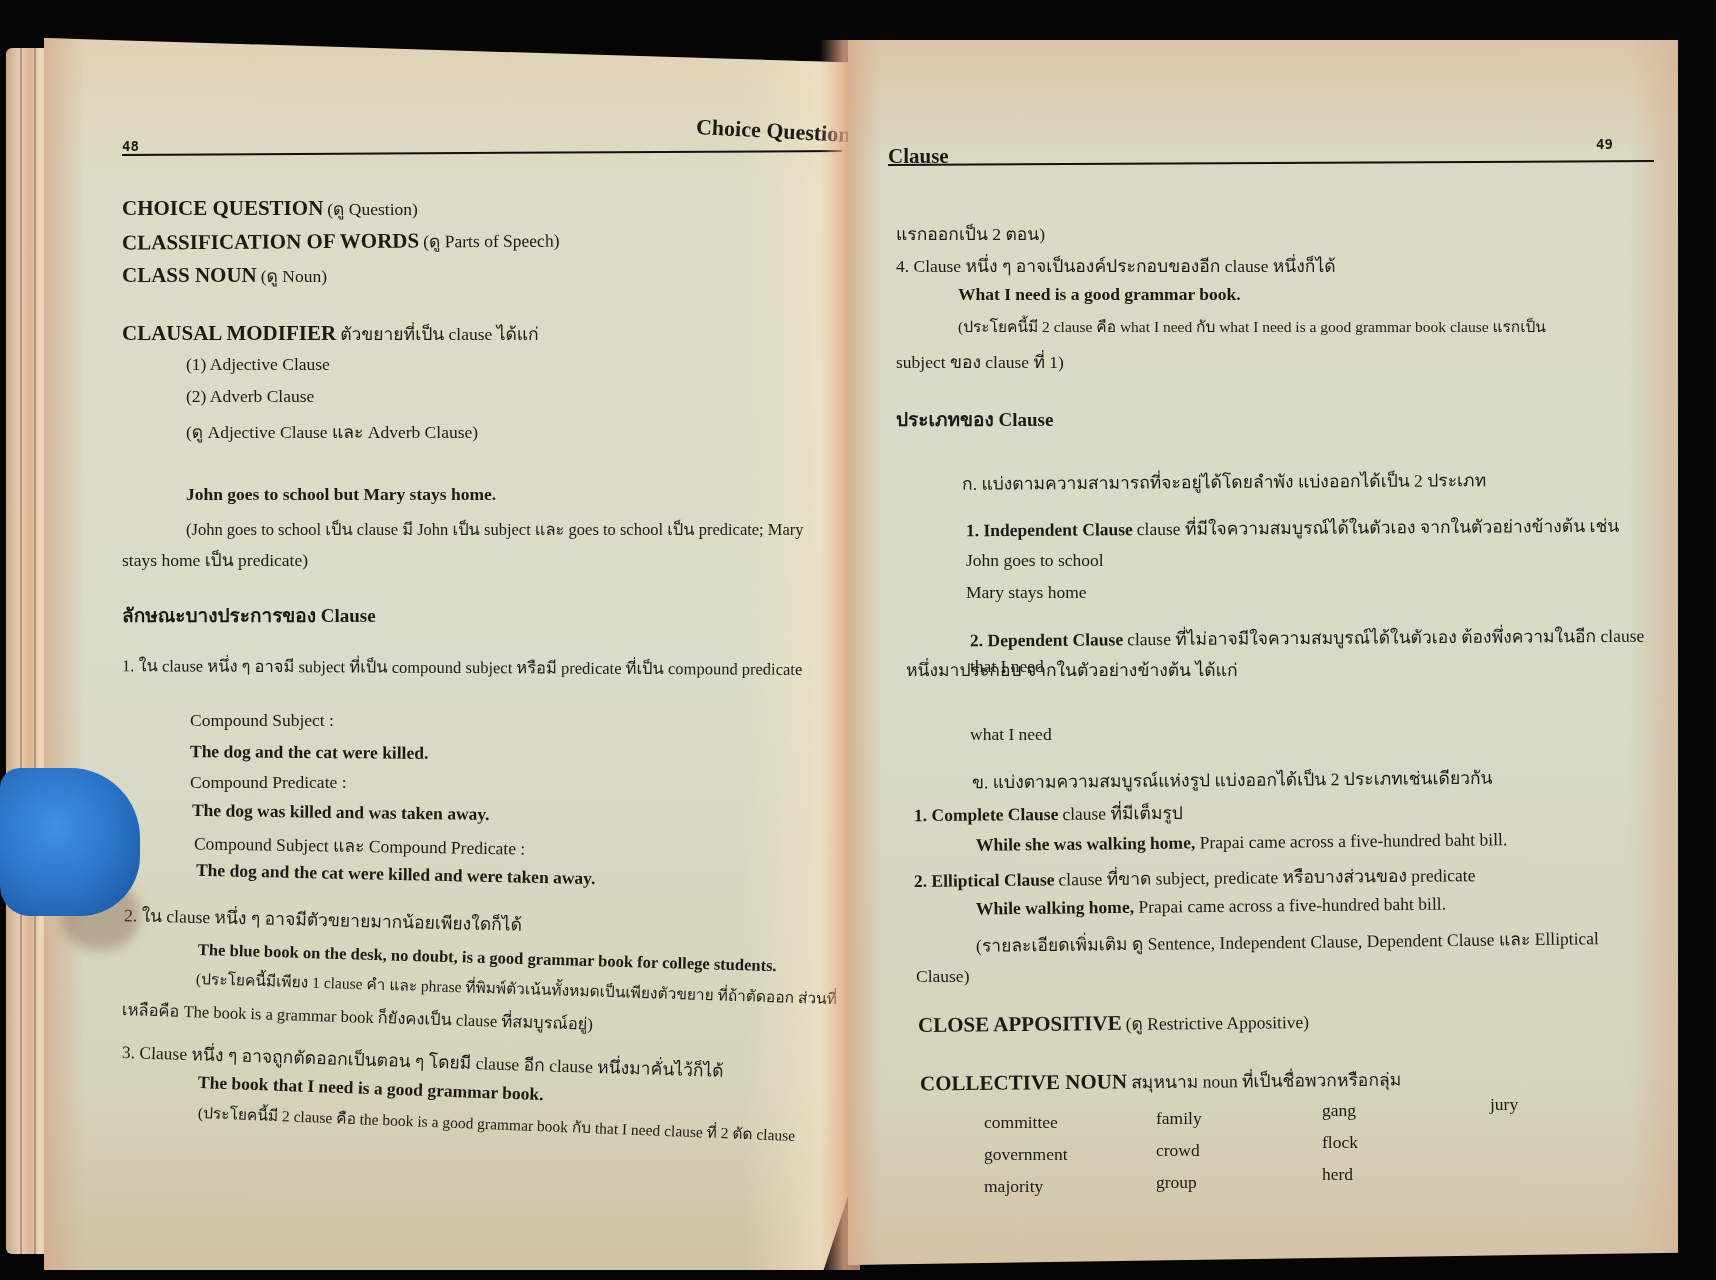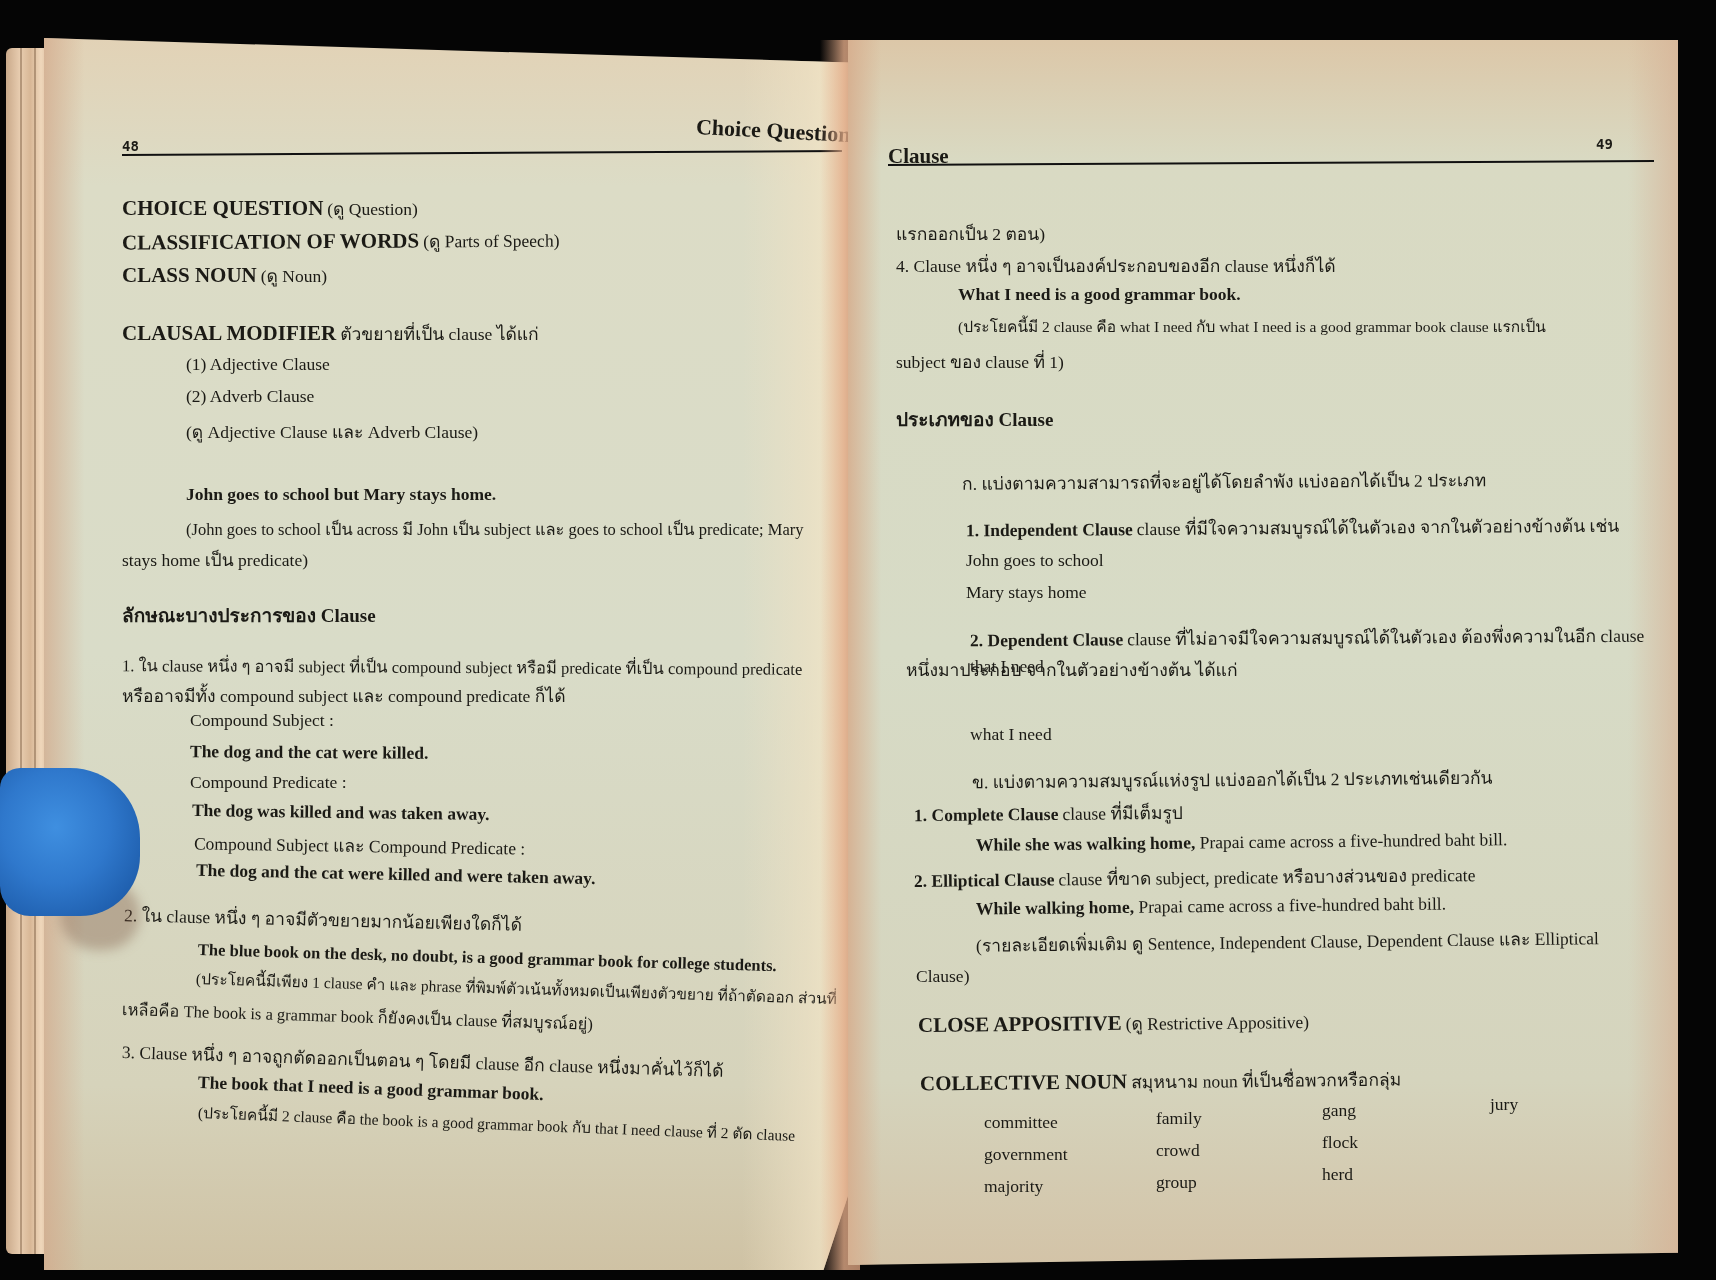--- a/index.html
+++ b/index.html
@@ -84,27 +84,26 @@
   </div>
 
   <div class="abs" style="left:78px;top:282px">
     <span class="entry">CLAUSAL MODIFIER</span> <span class="t">ตัวขยายที่เป็น clause ได้แก่</span>
   </div>
   <div class="abs t" style="left:142px;top:316px">(1)  Adjective Clause</div>
   <div class="abs t" style="left:142px;top:348px">(2)  Adverb Clause</div>
   <div class="abs t" style="left:142px;top:380px">(ดู Adjective Clause และ Adverb Clause)</div>
 
   <div class="abs t b" style="left:142px;top:446px">John goes to school but Mary stays home.</div>
-  <div class="abs t" style="left:142px;top:478px;font-size:16.5px">(John goes to school เป็น across มี John เป็น subject และ goes to school เป็น predicate; Mary</div>
+  <div class="abs t" style="left:142px;top:478px;font-size:16.5px">(John goes to school เป็น clause มี John เป็น subject และ goes to school เป็น predicate; Mary</div>
   <div class="abs t" style="left:78px;top:508px">stays home เป็น predicate)</div>
 
   <div class="abs sec" style="left:78px;top:562px">ลักษณะบางประการของ Clause</div>
 
   <div class="abs t" style="left:78px;top:616px;font-size:16.5px;transform:rotate(0.3deg)">1. ใน clause หนึ่ง ๆ อาจมี subject ที่เป็น compound subject หรือมี predicate ที่เป็น compound predicate</div>
-  <div class="abs t" style="left:78px;top:644px">หรืออาจมีทั้ง compound subject และ compound predicate ก็ได้</div>
   <div class="abs t" style="left:146px;top:672px">Compound Subject :</div>
   <div class="abs t b" style="left:146px;top:704px;transform:rotate(0.4deg)">The dog and the cat were killed.</div>
   <div class="abs t" style="left:146px;top:734px">Compound Predicate :</div>
   <div class="abs t b" style="left:148px;top:764px;transform:rotate(0.8deg)">The dog was killed and was taken away.</div>
   <div class="abs t" style="left:150px;top:794px;transform:rotate(0.9deg)">Compound Subject และ Compound Predicate :</div>
   <div class="abs t b" style="left:152px;top:826px;transform:rotate(1.2deg)">The dog and the cat were killed and were taken away.</div>
 
   <div class="abs t" style="left:80px;top:868px;transform:rotate(1.4deg)">2. ใน clause หนึ่ง ๆ อาจมีตัวขยายมากน้อยเพียงใดก็ได้</div>
   <div class="abs t b" style="left:154px;top:902px;font-size:16.5px;transform:rotate(1.6deg);transform-origin:left">The blue book on the desk, no doubt, is a good grammar book for college students.</div>
   <div class="abs t" style="left:152px;top:928px;font-size:15.5px;transform:rotate(1.8deg);transform-origin:left">(ประโยคนี้มีเพียง 1 clause คำ และ phrase ที่พิมพ์ตัวเน้นทั้งหมดเป็นเพียงตัวขยาย ที่ถ้าตัดออก ส่วนที่</div>

